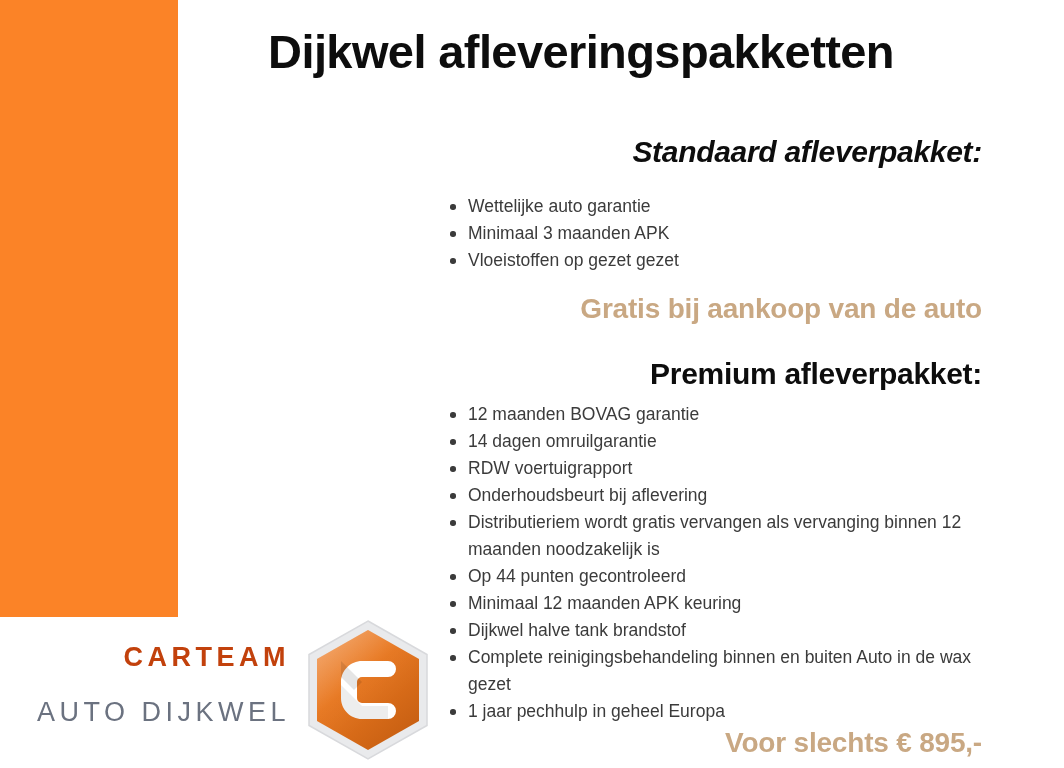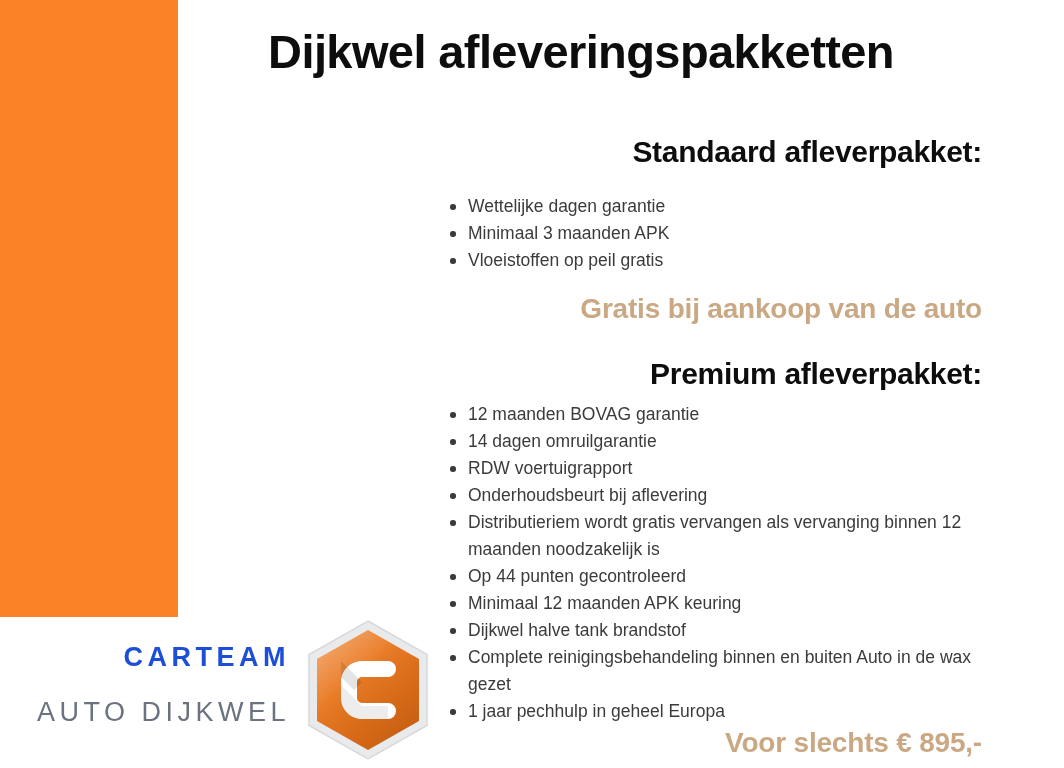--- a/index.html
+++ b/index.html
@@ -46,21 +46,21 @@
   .section-heading {
     position: absolute;
     right: 82px;
     font-size: 30px;
     font-weight: 700;
     letter-spacing: -0.3px;
     color: #0d0d0d;
     text-align: right;
     white-space: nowrap;
   }
-  .section-heading.standaard { top: 135px; }
+  .section-heading.standaard { top: 135px; font-style: italic; }
   .section-heading.premium  { top: 357px; }
 
   
   .accent-line {
     position: absolute;
     right: 82px;
     font-size: 28px;
     font-weight: 700;
     color: #c9a883;
     text-align: right;
@@ -106,21 +106,21 @@
     position: absolute;
     left: 0;
     top: 640px;
     width: 290px;
     text-align: right;
   }
   .logo-line1 {
     font-size: 27px;
     font-weight: 700;
     letter-spacing: 4.5px;
-    color: #1d4ed8;
+    color: #c2410c;
     line-height: 34px;
   }
   .logo-line2 {
     font-size: 27px;
     font-weight: 400;
     letter-spacing: 4.5px;
     color: #6b7280;
     line-height: 34px;
     margin-top: 21px;
   }
@@ -140,23 +140,23 @@
 
 <div id="canvas">
 
   <div class="orange-bar"></div>
 
   <div class="main-title">Dijkwel afleveringspakketten</div>
 
   <div class="section-heading standaard">Standaard afleverpakket:</div>
 
   <ul class="bullet-list standaard">
-    <li><span>Wettelijke dagen garantie</span></li>
+    <li><span>Wettelijke auto garantie</span></li>
     <li><span>Minimaal 3 maanden APK</span></li>
-    <li><span>Vloeistoffen op peil gratis</span></li>
+    <li><span>Vloeistoffen op gezet gezet</span></li>
   </ul>
 
   <div class="accent-line gratis">Gratis bij aankoop van de auto</div>
 
   <div class="section-heading premium">Premium afleverpakket:</div>
 
   <ul class="bullet-list premium">
     <li><span>12 maanden BOVAG garantie</span></li>
     <li><span>14 dagen omruilgarantie</span></li>
     <li><span>RDW voertuigrapport</span></li>

